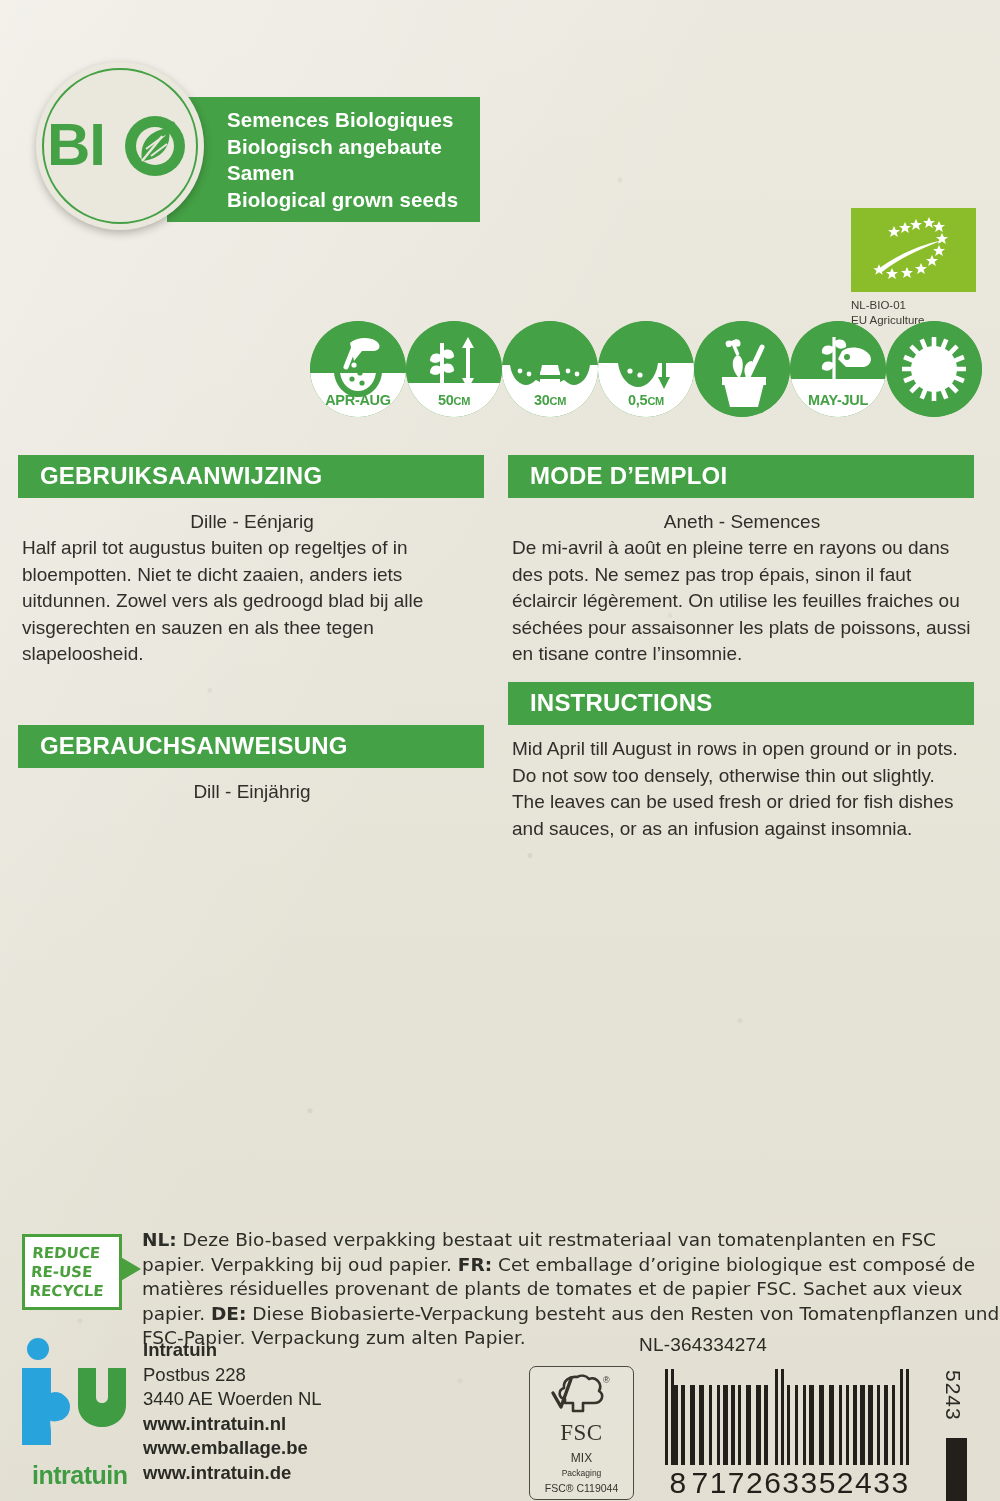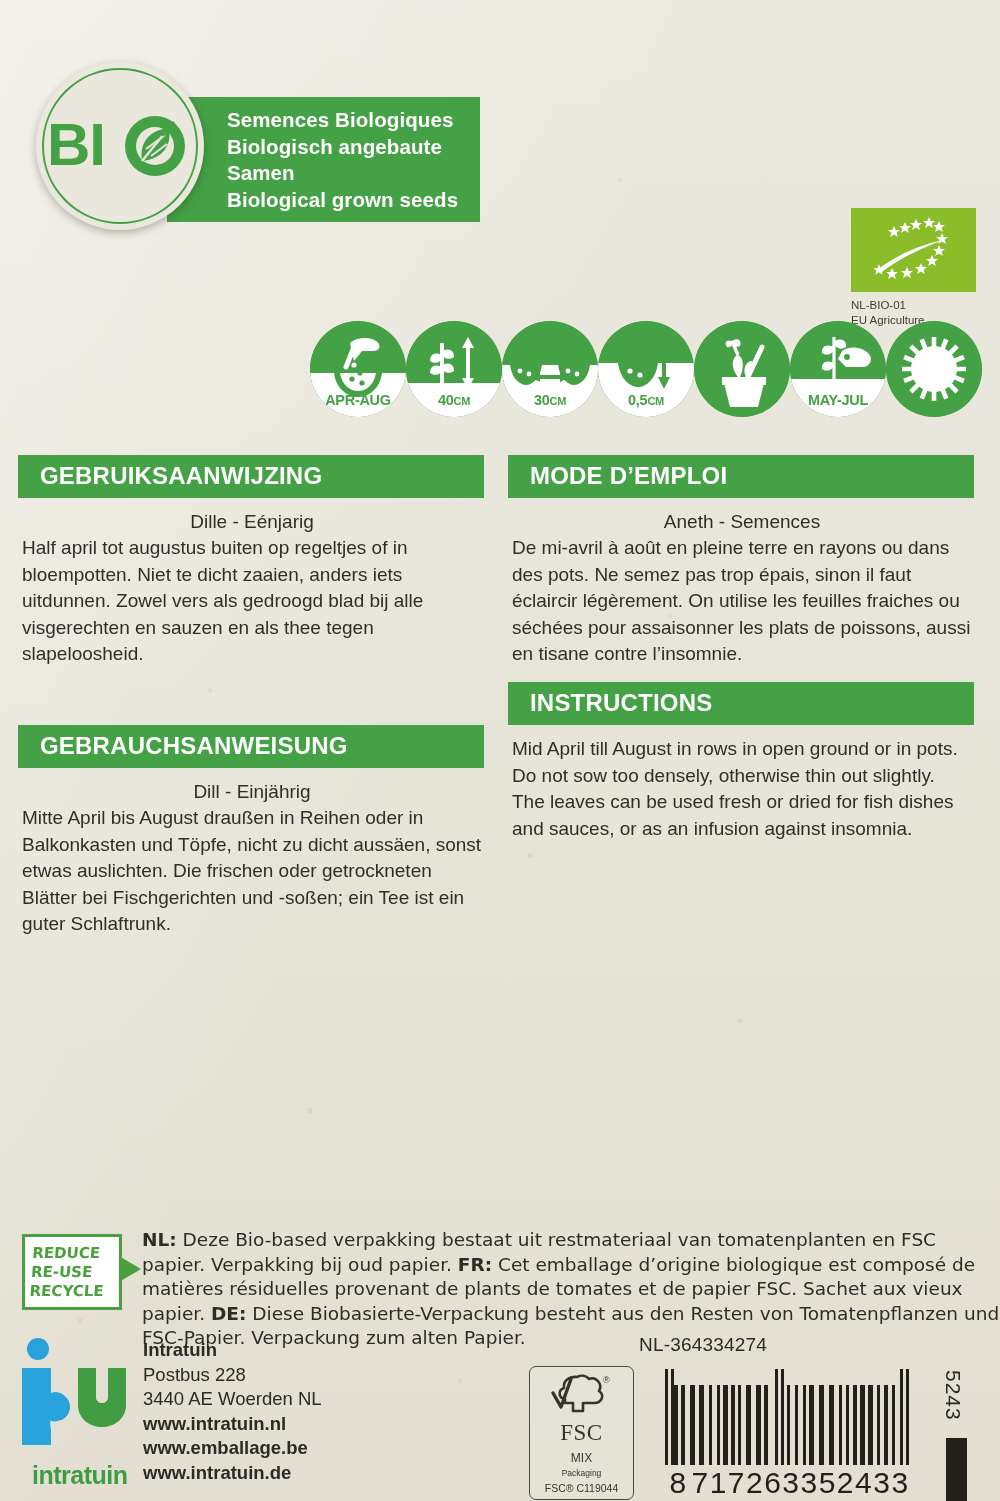--- a/index.html
+++ b/index.html
@@ -303,21 +303,21 @@
         <path d="M0 62 H96 V96 H0 Z" fill="#fff"></path>
         <path d="M36 62 L36 22" stroke="#fff" stroke-width="4" fill="none"></path>
         <path d="M36 34 C28 30 24 34 24 40 C30 44 35 41 36 36 Z" fill="#fff"></path>
         <path d="M36 46 C28 42 24 46 24 52 C30 56 35 53 36 48 Z" fill="#fff"></path>
         <path d="M36 30 C44 26 48 30 48 36 C42 40 37 37 36 32 Z" fill="#fff"></path>
         <path d="M36 44 C44 40 48 44 48 50 C42 54 37 51 36 46 Z" fill="#fff"></path>
         <path d="M62 22 L62 62" stroke="#fff" stroke-width="4" fill="none"></path>
         <polygon points="62,16 56,27 68,27" fill="#fff"></polygon>
         <polygon points="62,68 56,57 68,57" fill="#fff"></polygon>
       </svg>
-      <div class="icon-label"><span>40</span><span class="unit">CM</span></div>
+      <div class="icon-label"><span>50</span><span class="unit">CM</span></div>
     </div>
 
     <div class="icon-circle">
       <svg viewBox="0 0 96 96" width="96" height="96">
         <circle cx="48" cy="48" r="48" fill="#45a145"></circle>
         <path d="M0 44 H96 V96 H0 Z" fill="#fff"></path>
         <path d="M8 44 C10 58 18 64 24 64 C30 64 38 58 40 44 Z" fill="#45a145"></path>
         <path d="M56 44 C58 58 66 64 72 64 C78 64 86 58 88 44 Z" fill="#45a145"></path>
         <circle cx="18" cy="50" r="2.4" fill="#fff"></circle>
         <circle cx="27" cy="53" r="2.4" fill="#fff"></circle>
@@ -410,21 +410,20 @@
     <div class="instr-body">
       <div class="instr-sub">Aneth - Semences</div>
       <div class="instr-text">De mi-avril à août en pleine terre en rayons ou dans des pots. Ne semez pas trop épais, sinon il faut éclaircir légèrement. On utilise les feuilles fraiches ou séchées pour assaisonner les plats de poissons, aussi en tisane contre l’insomnie.</div>
     </div>
   </div>
 
   <div class="instr-block" id="block-de">
     <div class="instr-head">GEBRAUCHSANWEISUNG</div>
     <div class="instr-body">
       <div class="instr-sub">Dill - Einjährig</div>
-      <div class="instr-text">Mitte April bis August  draußen in Reihen oder in Balkonkasten und Töpfe, nicht zu dicht aussäen, sonst etwas auslichten. Die frischen oder getrockneten Blätter bei Fischgerichten und -soßen; ein Tee ist ein guter Schlaftrunk.</div>
     </div>
   </div>
 
   <div class="instr-block" id="block-en">
     <div class="instr-head">INSTRUCTIONS</div>
     <div class="instr-body">
       <div class="instr-text">Mid April till August in rows in open ground or in pots. Do not sow too densely, otherwise thin out slightly. The leaves can be used fresh or dried for fish dishes and sauces,  or as an infusion against insomnia.</div>
     </div>
   </div>
 

